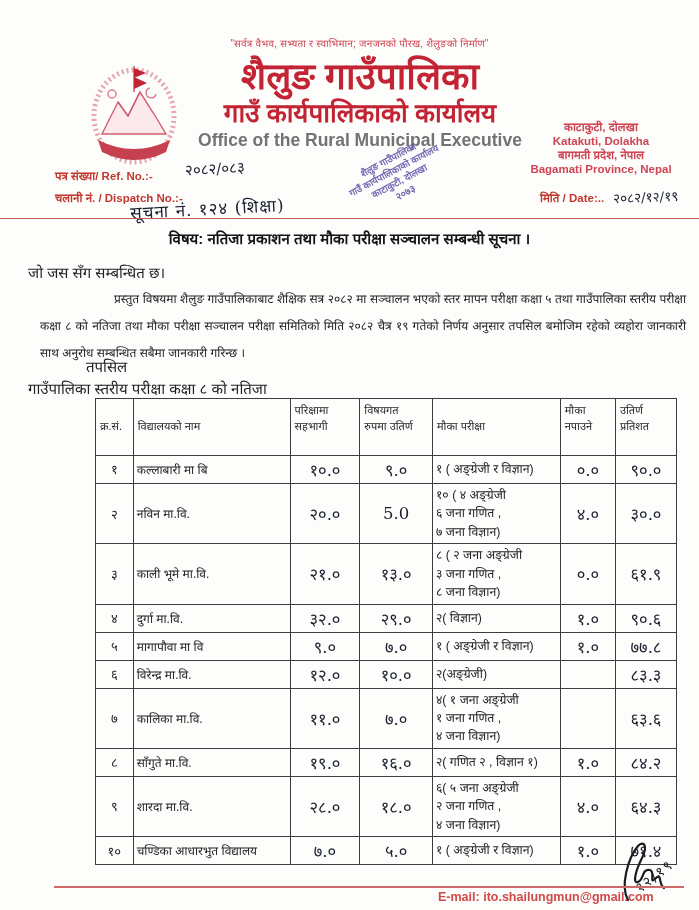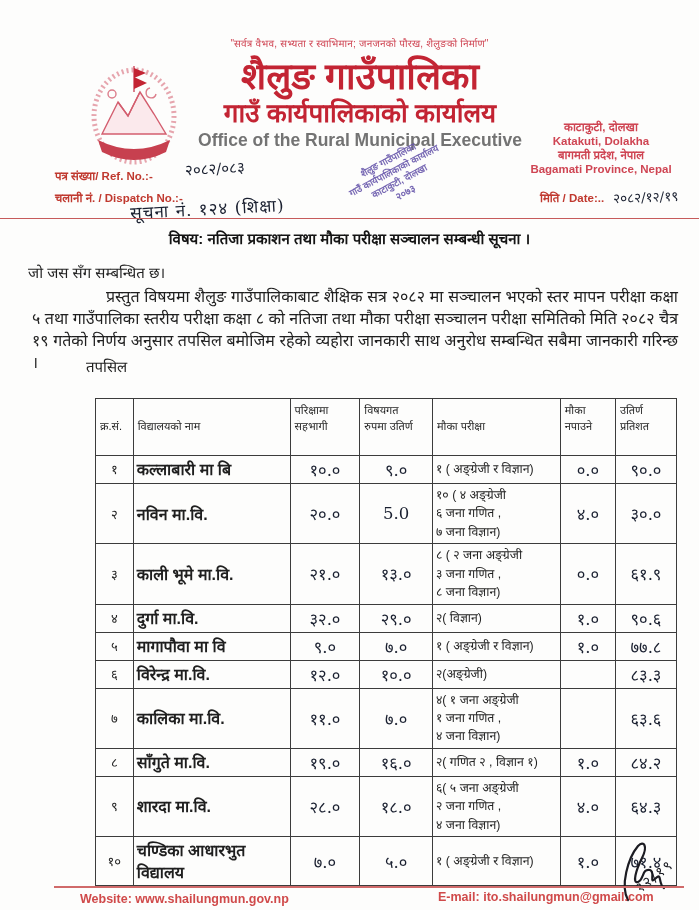--- a/index.html
+++ b/index.html
@@ -25,28 +25,28 @@
   .disp-line{top:190px;left:55px;}
   .disp-val{top:197px;left:130px;font-size:17px;transform:rotate(-3deg);letter-spacing:1px;}
   .date-line{top:188px;left:540px;white-space:nowrap;}
   .date-val{font-size:13.5px;transform:rotate(-2deg);display:inline-block;margin-left:4px;}
   .redline{top:218px;left:0;width:699px;height:0;border-top:1.6px solid #c65b5b;}
   .stamp{top:152px;left:322px;width:150px;text-align:center;transform:rotate(-28deg);
     color:rgba(101,84,170,.88);line-height:1.25;font-size:9.5px;font-weight:bold;}
   .stamp .yr{font-size:10px;margin-top:1px;}
   .subject{top:228px;left:40px;right:40px;text-align:center;font-size:15px;font-weight:600;color:#141414;}
   .salutation{top:262px;left:28px;font-size:15px;}
-  .paragraph{top:286px;left:32px;width:646px;font-size:16px;line-height:22px;text-align:justify;text-indent:74px;}
+  .paragraph{top:286px;left:40px;width:646px;font-size:12px;line-height:27px;text-align:justify;text-indent:74px;}
   .tapasil{top:356px;left:86px;font-size:15px;}
   .caption{top:378px;left:28px;font-size:15px;}
   table.results{position:absolute;top:398px;left:95px;width:582px;border-collapse:collapse;table-layout:fixed;}
   table.results th,table.results td{border:1px solid #3c3c3c;padding:2px 3px;vertical-align:middle;}
   table.results th{font-size:11px;font-weight:normal;text-align:left;vertical-align:bottom;padding:4px 4px 20px 4px;white-space:pre-line;line-height:1.45;}
   td.sn{text-align:center;font-size:13px;}
-  td.name{font-size:16px;padding-left:6px;font-weight:bold;}
+  td.name{font-size:12px;padding-left:6px;}
   td.num{text-align:center;font-size:16.5px;}
   td.chance{text-align:left;font-size:12.3px;white-space:pre-line;line-height:1.5;padding:3px 2px;}
   .c-sn{width:6.5%;} .c-name{width:27%;} .c-app{width:12%;} .c-pass{width:12.5%;}
   .c-chance{width:22%;} .c-noch{width:9.5%;} .c-pct{width:10.5%;}
   .sig{top:838px;left:598px;width:80px;height:66px;}
   .sig-date{top:866px;left:632px;font-size:14px;transform:rotate(-38deg);color:#16181f;letter-spacing:2px;}
   .footline{top:886px;left:54px;width:630px;height:0;border-top:2px solid #d06a6a;}
   .footer-web{top:892px;left:80px;font-size:12.5px;font-weight:bold;color:#d04a4a;}
   .footer-mail{top:890px;left:438px;font-size:12.5px;font-weight:bold;color:#d04a4a;}
 </style>
@@ -102,20 +102,21 @@
     <div>गाउँ कार्यपालिकाको कार्यालय</div>
     <div>काटाकुटी, दोलखा</div>
     <div class="yr">२०७३</div>
   </div>
 
   <div class="abs salutation">जो जस सँग सम्बन्धित छ।</div>
 
   <div class="abs subject">विषय:  नतिजा प्रकाशन तथा मौका परीक्षा सञ्चालन  सम्बन्धी सूचना ।</div>
   <div class="abs paragraph">प्रस्तुत विषयमा शैलुङ गाउँपालिकाबाट शैक्षिक सत्र २०८२ मा सञ्चालन भएको स्तर मापन परीक्षा कक्षा ५ तथा गाउँपालिका स्तरीय परीक्षा कक्षा ८ को नतिजा  तथा मौका परीक्षा सञ्चालन परीक्षा समितिको मिति २०८२ चैत्र १९ गतेको निर्णय अनुसार  तपसिल बमोजिम रहेको व्यहोरा जानकारी साथ अनुरोध सम्बन्धित सबैमा जानकारी गरिन्छ ।</div>
   <div class="abs tapasil">तपसिल</div>
+  <div class="abs caption">गाउँपालिका स्तरीय परीक्षा कक्षा ८ को नतिजा</div>
 
   <table class="results">
     <colgroup>
       <col class="c-sn">
         <col class="c-name">
         <col class="c-app">
         <col class="c-pass">
       <col class="c-chance">
         <col class="c-noch">
         <col class="c-pct">
@@ -238,22 +239,18 @@
   </table>
 
   <div class="abs sig">
     <svg width="80" height="66" viewBox="0 0 80 66">
       <path d="M30 62 C22 48 30 20 40 8 C46 2 50 8 44 20 C38 32 34 46 40 44 C46 42 44 30 52 32 C58 34 50 48 58 40 C64 34 60 46 66 50" fill="none" stroke="#1c1c22" stroke-width="2.2" stroke-linecap="round"></path>
     </svg>
   </div>
   <div class="abs sig-date hw">१२/१९</div>
 
   <div class="abs footline"></div>
-  <div class="abs footer-web">
-    <span>Website:</span>
-    <a style="color:#d04a4a;text-decoration:none;">www.shailungmun.gov.np</a>
-  </div>
   <div class="abs footer-mail">
     <span>E-mail:</span>
     <a style="color:#d04a4a;text-decoration:none;">ito.shailungmun@gmail.com</a>
   </div>
 
 </div>
 
 </body></html>

